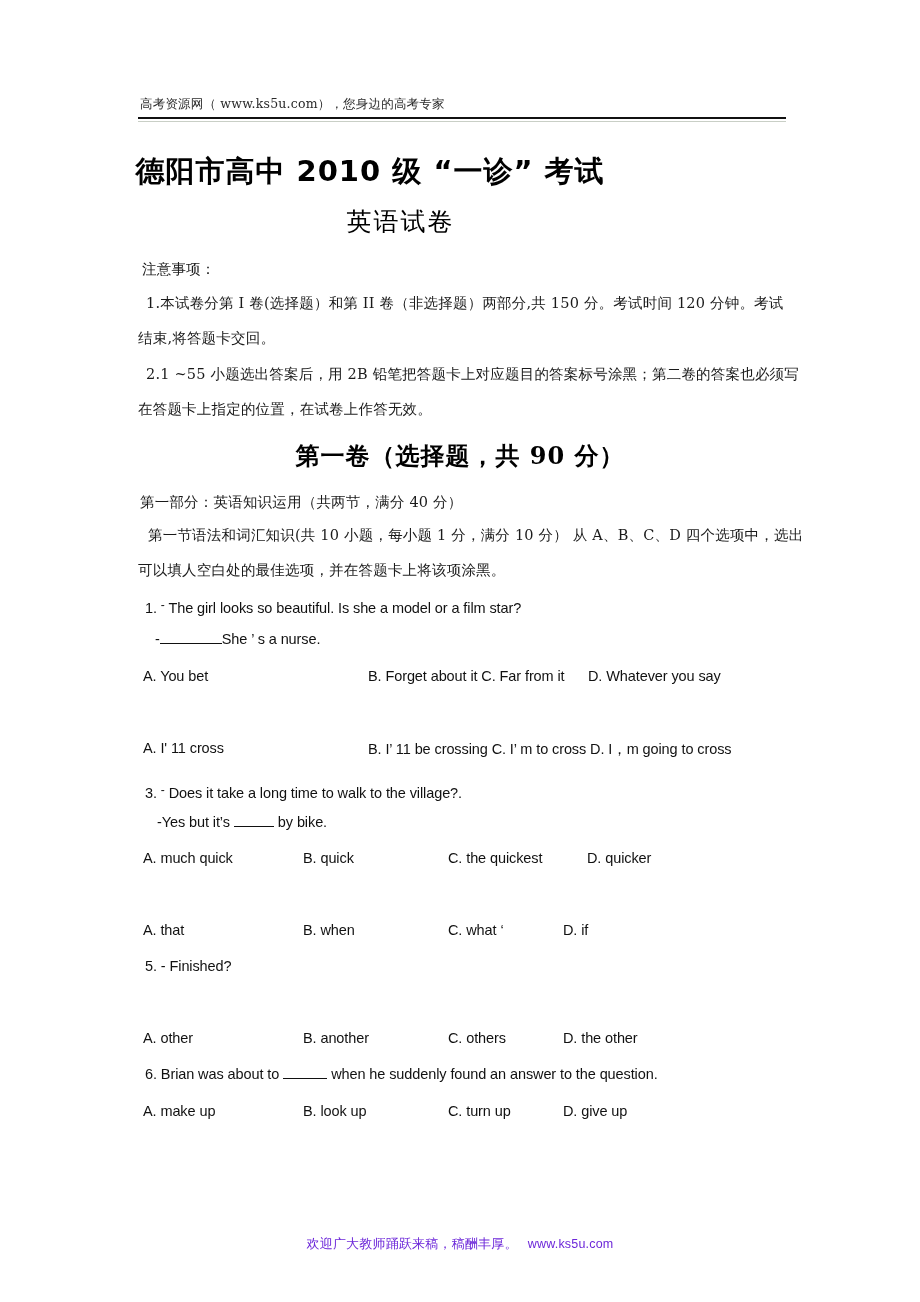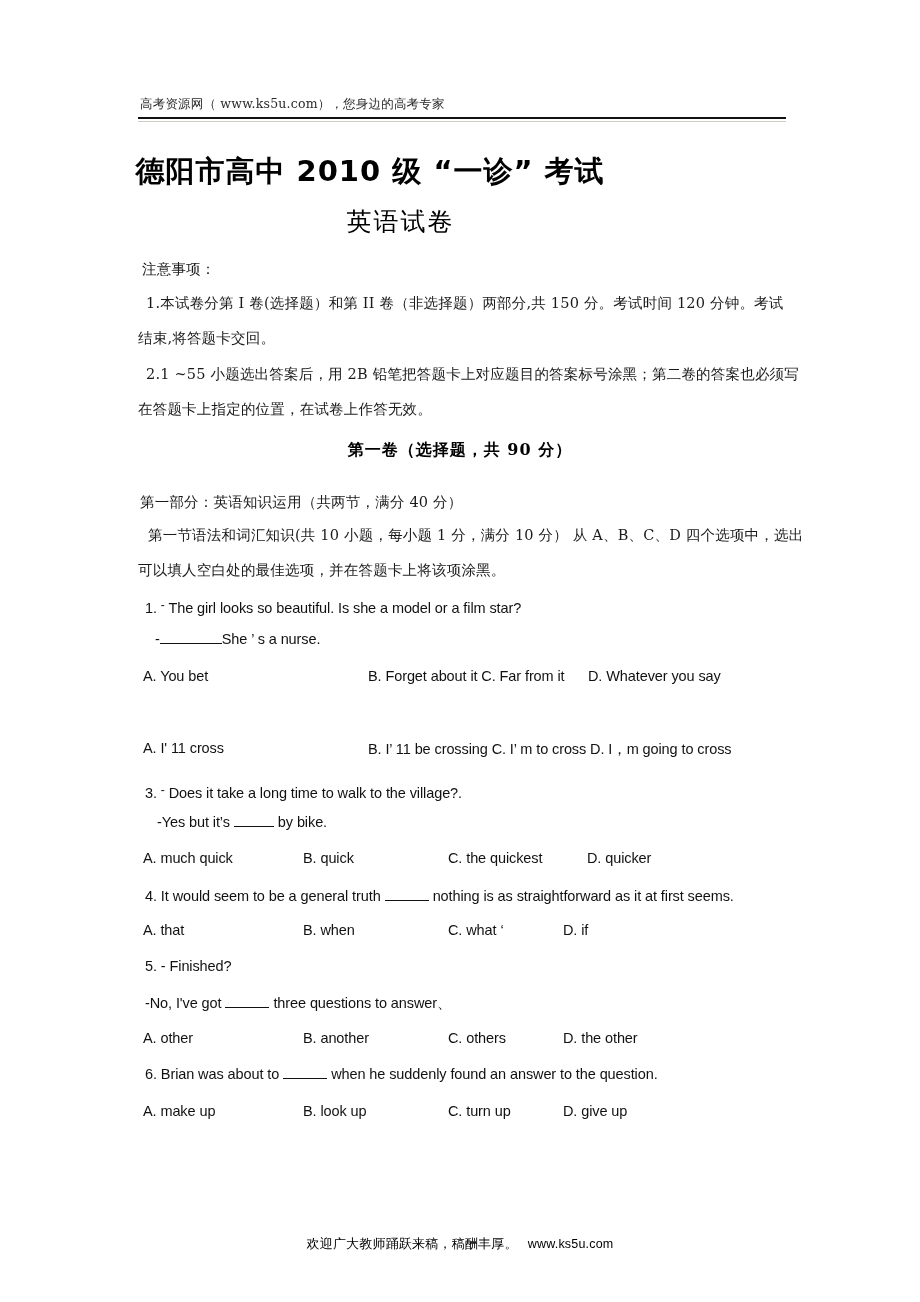--- a/index.html
+++ b/index.html
@@ -103,21 +103,21 @@
   }
 
   .part-heading {
     position: absolute;
     left: 0;
     top: 440px;
     width: 920px;
     text-align: center;
     font-family: "DejaVu Serif", "Liberation Serif", serif;
     font-weight: bold;
-    font-size: 16px;
+    font-size: 24px;
     letter-spacing: 1px;
     color: #000;
   }
 
   .section-1 { left: 140px; top: 485px; }
   .section-2 {
     left: 138px; top: 518px;
     width: 672px;
     text-indent: 10px;
   }
@@ -156,21 +156,21 @@
 
   
   .footer {
     position: absolute;
     left: 0;
     top: 1235px;
     width: 920px;
     text-align: center;
     font-family: "DejaVu Serif", "Liberation Serif", serif;
     font-size: 13px;
-    color: #000000;
+    color: #6d28d9;
     letter-spacing: 0.2px;
   }
   .footer .url {
     font-family: "Liberation Sans", "DejaVu Sans", sans-serif;
     font-size: 12.5px;
     margin-left: 10px;
   }
 </style>
 </head>
 <body>
@@ -219,38 +219,31 @@
   <div class="q-reply q-en" style="left:157px; top:814px;">
     <span>-Yes   but it’s</span><span class="blank" style="width:40px; margin:0 4px;"></span><span>by bike.</span>
   </div>
   <div class="q-options q-en" style="top:850px;">
     <span class="opt" style="left:0px;">A. much quick</span>
     <span class="opt" style="left:160px;">B. quick</span>
     <span class="opt" style="left:305px;">C. the   quickest</span>
     <span class="opt" style="left:444px;text-align:center;">D. quicker</span>
   </div>
 
-  <div class="q-stem q-en" style="left:145px; top:888px;">
-    <span>4.</span>
-    <span>It would seem to be a general truth</span><span class="blank" style="width:44px; margin:0 4px;"></span><span>nothing is as straightforward as it at first seems.</span>
-  </div>
   <div class="q-options q-en" style="top:922px;">
     <span class="opt" style="left:0px;">A. that</span>
     <span class="opt" style="left:160px;">B. when</span>
     <span class="opt" style="left:305px;">C. what ‘</span>
     <span class="opt" style="left:420px;">D. if</span>
   </div>
 
   <div class="q-stem q-en" style="left:145px; top:958px;">
     <span>5.</span>
     <span>- Finished?</span>
   </div>
-  <div class="q-reply q-en" style="left:145px; top:994px;">
-    <span>-No, I've got</span><span class="blank" style="width:44px; margin:0 4px;"></span><span>three questions to answer、</span>
-  </div>
   <div class="q-options q-en" style="top:1030px;">
     <span class="opt" style="left:0px;">A. other</span>
     <span class="opt" style="left:160px;">B. another</span>
     <span class="opt" style="left:305px;">C. others</span>
     <span class="opt" style="left:420px;">D. the other</span>
   </div>
 
   <div class="q-stem q-en" style="left:145px; top:1066px;">
     <span>6.</span>
     <span>Brian was about to</span><span class="blank" style="width:44px; margin:0 4px;"></span><span>when he suddenly found an answer to the question.</span>

